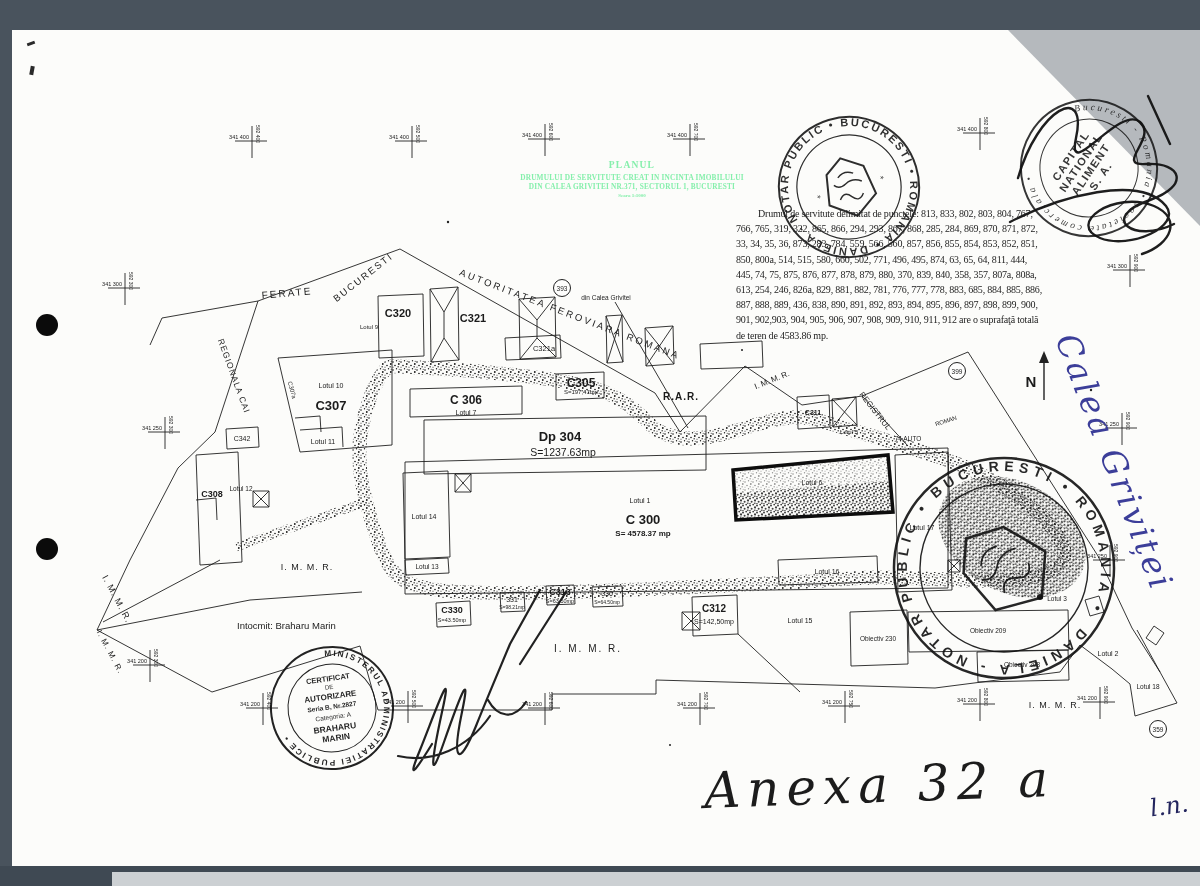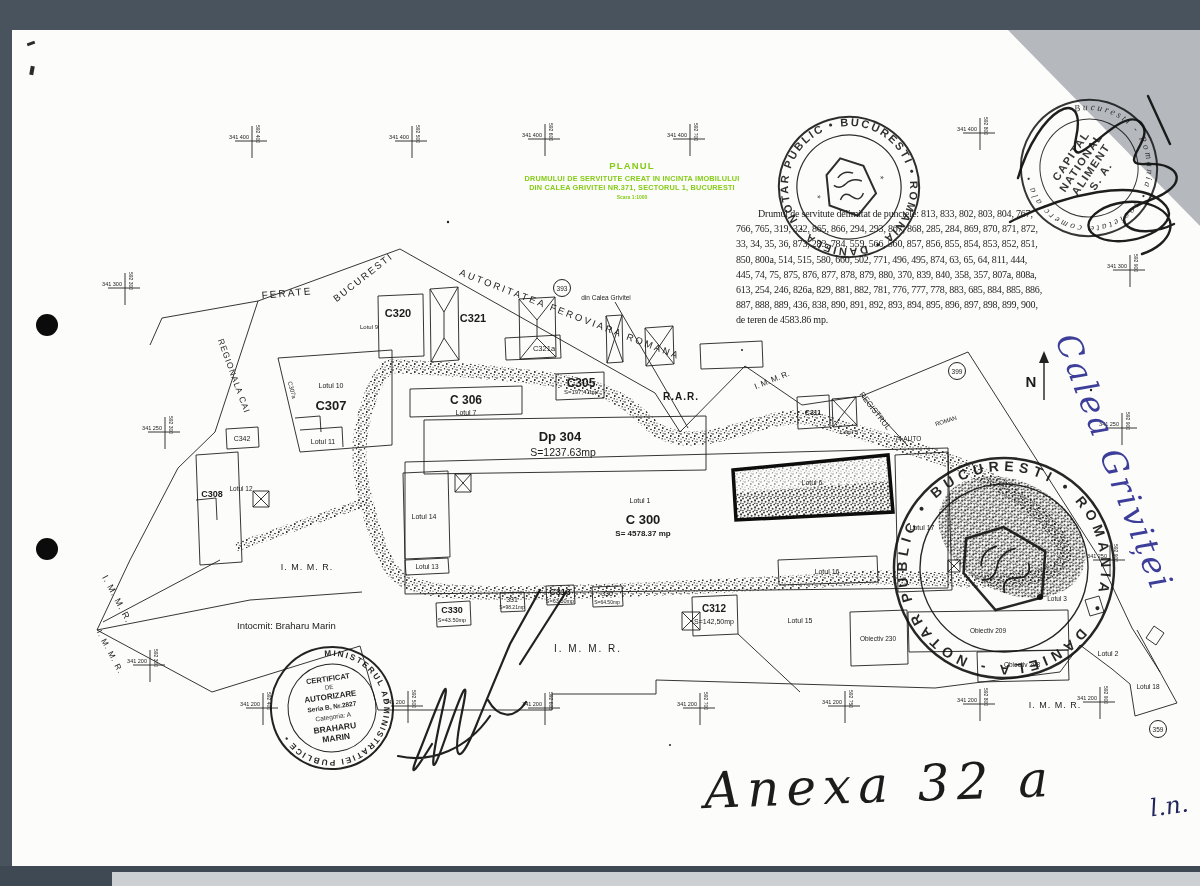--- a/index.html
+++ b/index.html
@@ -5,21 +5,21 @@
   html,body{margin:0;padding:0;background:#49535d;}
   .stage{position:relative;width:1200px;height:886px;background:#49535d;overflow:hidden;
          font-family:"Liberation Sans",sans-serif;}
   .paper{position:absolute;left:12px;top:30px;width:1188px;height:838px;background:#fcfcfa;}
   .bottom-dark{position:absolute;left:0;top:866px;width:1200px;height:20px;background:#3f4953;}
   .bottom-light{position:absolute;left:112px;top:872px;width:1088px;height:14px;background:#ccd0d3;}
   .corner-shadow{position:absolute;left:1008px;top:30px;width:192px;height:196px;background:#b5b9bd;
          clip-path:polygon(0 0,100% 0,100% 100%);}
   .hole{position:absolute;width:22px;height:22px;border-radius:50%;background:#0b0b0b;}
   .spk{position:absolute;background:#2a2a2a;}
-  .title-block{position:absolute;left:498px;top:160px;width:268px;text-align:center;color:#84cc16;font-weight:bold;}
+  .title-block{position:absolute;left:498px;top:160px;width:268px;text-align:center;color:#86efac;font-weight:bold;font-family:Liberation Serif, serif;}
   .t1{font-size:9.5px;letter-spacing:1.2px;margin-bottom:3px;}
   .t2,.t3{font-size:7.3px;letter-spacing:.2px;white-space:nowrap;}
   .t4{font-size:5px;font-weight:600;margin-top:2px;}
   .para{position:absolute;left:736px;top:206px;color:#1d1d1d;font-family:"Liberation Serif",serif;
         font-size:10px;line-height:15.2px;font-weight:400;letter-spacing:-.2px;z-index:6;}
   .para div{white-space:nowrap;}
   .para div:first-child{padding-left:22px;}
   .author{position:absolute;left:237px;top:620px;font-size:9.5px;font-weight:normal;color:#222;z-index:5;}
   .hand-street{position:absolute;left:1084px;top:328px;transform-origin:0 0;transform:rotate(69deg);
         font-family:"DejaVu Serif",serif;font-style:italic;font-size:33px;color:#3c3e99;
@@ -286,20 +286,21 @@
   </div>
 
   <div class="para">
     <div>Drumul de servitute delimitat de  punctele: 813, 833, 802, 803, 804, 767,</div>
     <div>766, 765, 319, 322, 865, 866, 294, 293, 867, 868, 285, 284, 869, 870, 871, 872,</div>
     <div>33, 34, 35, 36, 873, 283, 784, 559, 566, 560, 857, 856, 855, 854, 853, 852, 851,</div>
     <div>850, 800a, 514, 515, 580, 660, 502, 771, 496, 495, 874, 63, 65, 64, 811, 444,</div>
     <div>445, 74, 75, 875, 876, 877, 878, 879, 880, 370, 839, 840, 358, 357, 807a, 808a,</div>
     <div>613, 254, 246, 826a, 829, 881, 882, 781, 776, 777, 778, 883, 685, 884, 885, 886,</div>
     <div>887, 888, 889, 436, 838, 890, 891, 892,  893, 894, 895, 896, 897, 898, 899, 900,</div>
+    <div>901, 902,903, 904, 905, 906, 907, 908, 909, 910, 911, 912  are o suprafaţă totală</div>
     <div>de teren  de 4583.86 mp.</div>
   </div>
 
   <div class="author">Intocmit: Braharu Marin</div>
 
   <div id="map-labels">
       <div class="ml" style="left: 287px; top: 293px; font-size: 10px; transform: translate(-50%, -50%) rotate(-5deg); letter-spacing: 2px;">FERATE</div>
       <div class="ml" style="left: 363px; top: 277px; font-size: 9.5px; transform: translate(-50%, -50%) rotate(-38deg); letter-spacing: 2px;">BUCURESTI</div>
       <div class="ml" style="left: 570px; top: 314px; font-size: 9.5px; transform: translate(-50%, -50%) rotate(21deg); letter-spacing: 2.5px;">AUTORITATEA FEROVIARA ROMANA</div>
       <div class="ml" style="left: 234px; top: 376px; font-size: 8.5px; transform: translate(-50%, -50%) rotate(70deg); letter-spacing: 1px;">REGIONALA CAI</div>

